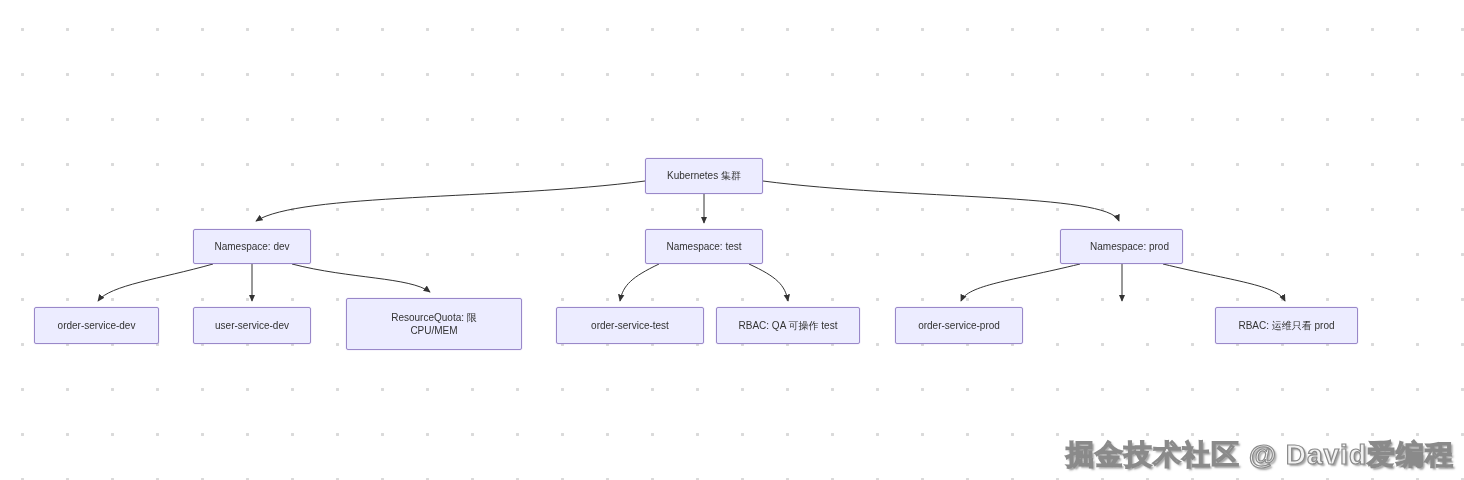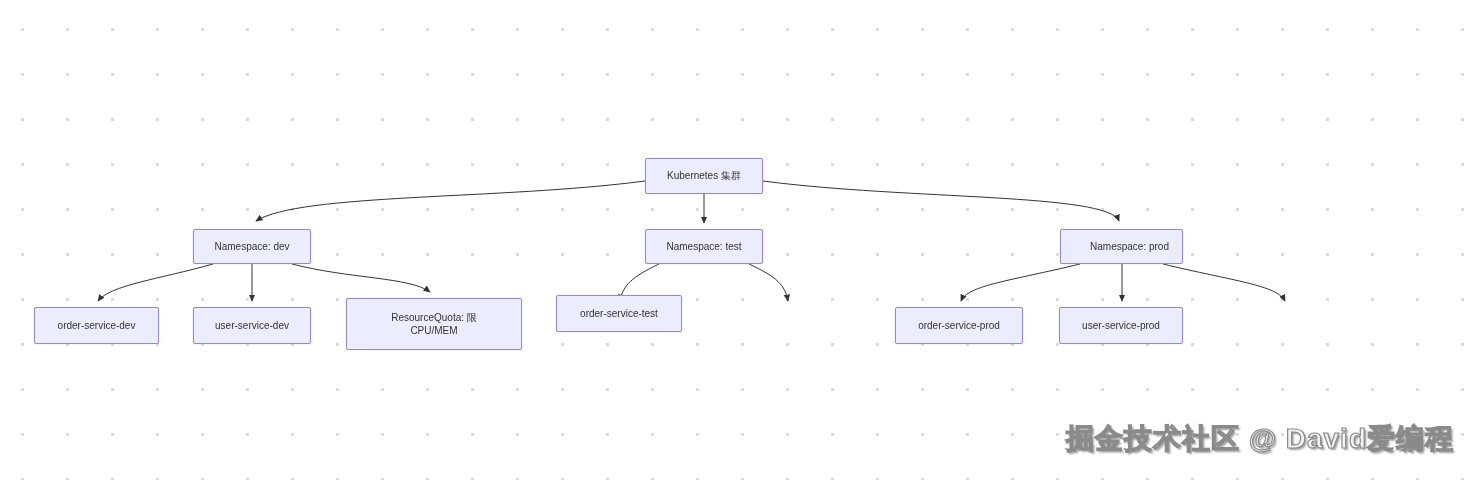--- a/index.html
+++ b/index.html
@@ -42,30 +42,30 @@
     box-shadow: 0 0 0 0.5px rgba(147,112,219,0.15);
   }
   
   .n-root       { left: 645px;  top: 158px; width: 118px; height: 36px; }
   .n-ns-dev     { left: 193px;  top: 229px; width: 118px; height: 35px; }
   .n-ns-test    { left: 645px;  top: 229px; width: 118px; height: 35px; }
   .n-ns-prod    { left: 1060px; top: 229px; width: 123px; height: 35px; padding-left: 16px; }
   .n-order-dev  { left: 34px;   top: 307px; width: 125px; height: 37px; }
   .n-user-dev   { left: 193px;  top: 307px; width: 118px; height: 37px; }
   .n-quota      { left: 346px;  top: 298px; width: 176px; height: 52px; justify-content: center; }
-  .n-order-test { left: 556px;  top: 295px; width: 126px; height: 37px; }
+  .n-order-test { left: 556px;  top: 307px; width: 148px; height: 37px; }
   .n-rbac-test  { left: 716px;  top: 307px; width: 144px; height: 37px; }
   .n-order-prod { left: 895px;  top: 307px; width: 128px; height: 37px; }
   .n-user-prod  { left: 1059px; top: 307px; width: 124px; height: 37px; }
   .n-rbac-prod  { left: 1215px; top: 307px; width: 143px; height: 37px; }
 
   .watermark {
     position: absolute;
     right: 10px;
-    bottom: 22px;
+    bottom: 6px;
     font-size: 28px;
     font-weight: bold;
     letter-spacing: 1px;
     color: #f2f2f2;
     -webkit-text-stroke: 1.2px #8a8a8a;
     text-shadow: 2px 2px 2px rgba(80,80,80,0.55), -1px -1px 1px #ffffff;
     white-space: nowrap;
   }
 </style>
 </head>
@@ -118,23 +118,26 @@
     <span>user-service-dev</span>
   </div>
   <div class="node n-quota">
     <span>ResourceQuota: 限</span>
     <span>CPU/MEM</span>
   </div>
 
   <div class="node n-order-test">
     <span>order-service-test</span>
   </div>
+  <div class="node n-rbac-test">
+    <span>RBAC: QA 可操作 test</span>
+  </div>
 
   <div class="node n-order-prod">
     <span>order-service-prod</span>
   </div>
-  <div class="node n-user-prod">
-    <span>user-service-prod</span>
+  <div class="node n-rbac-prod">
+    <span>RBAC: 运维只看 prod</span>
   </div>
 
   <div class="watermark">掘金技术社区 @ David爱编程</div>
 
 </div>
 
 </body></html>

